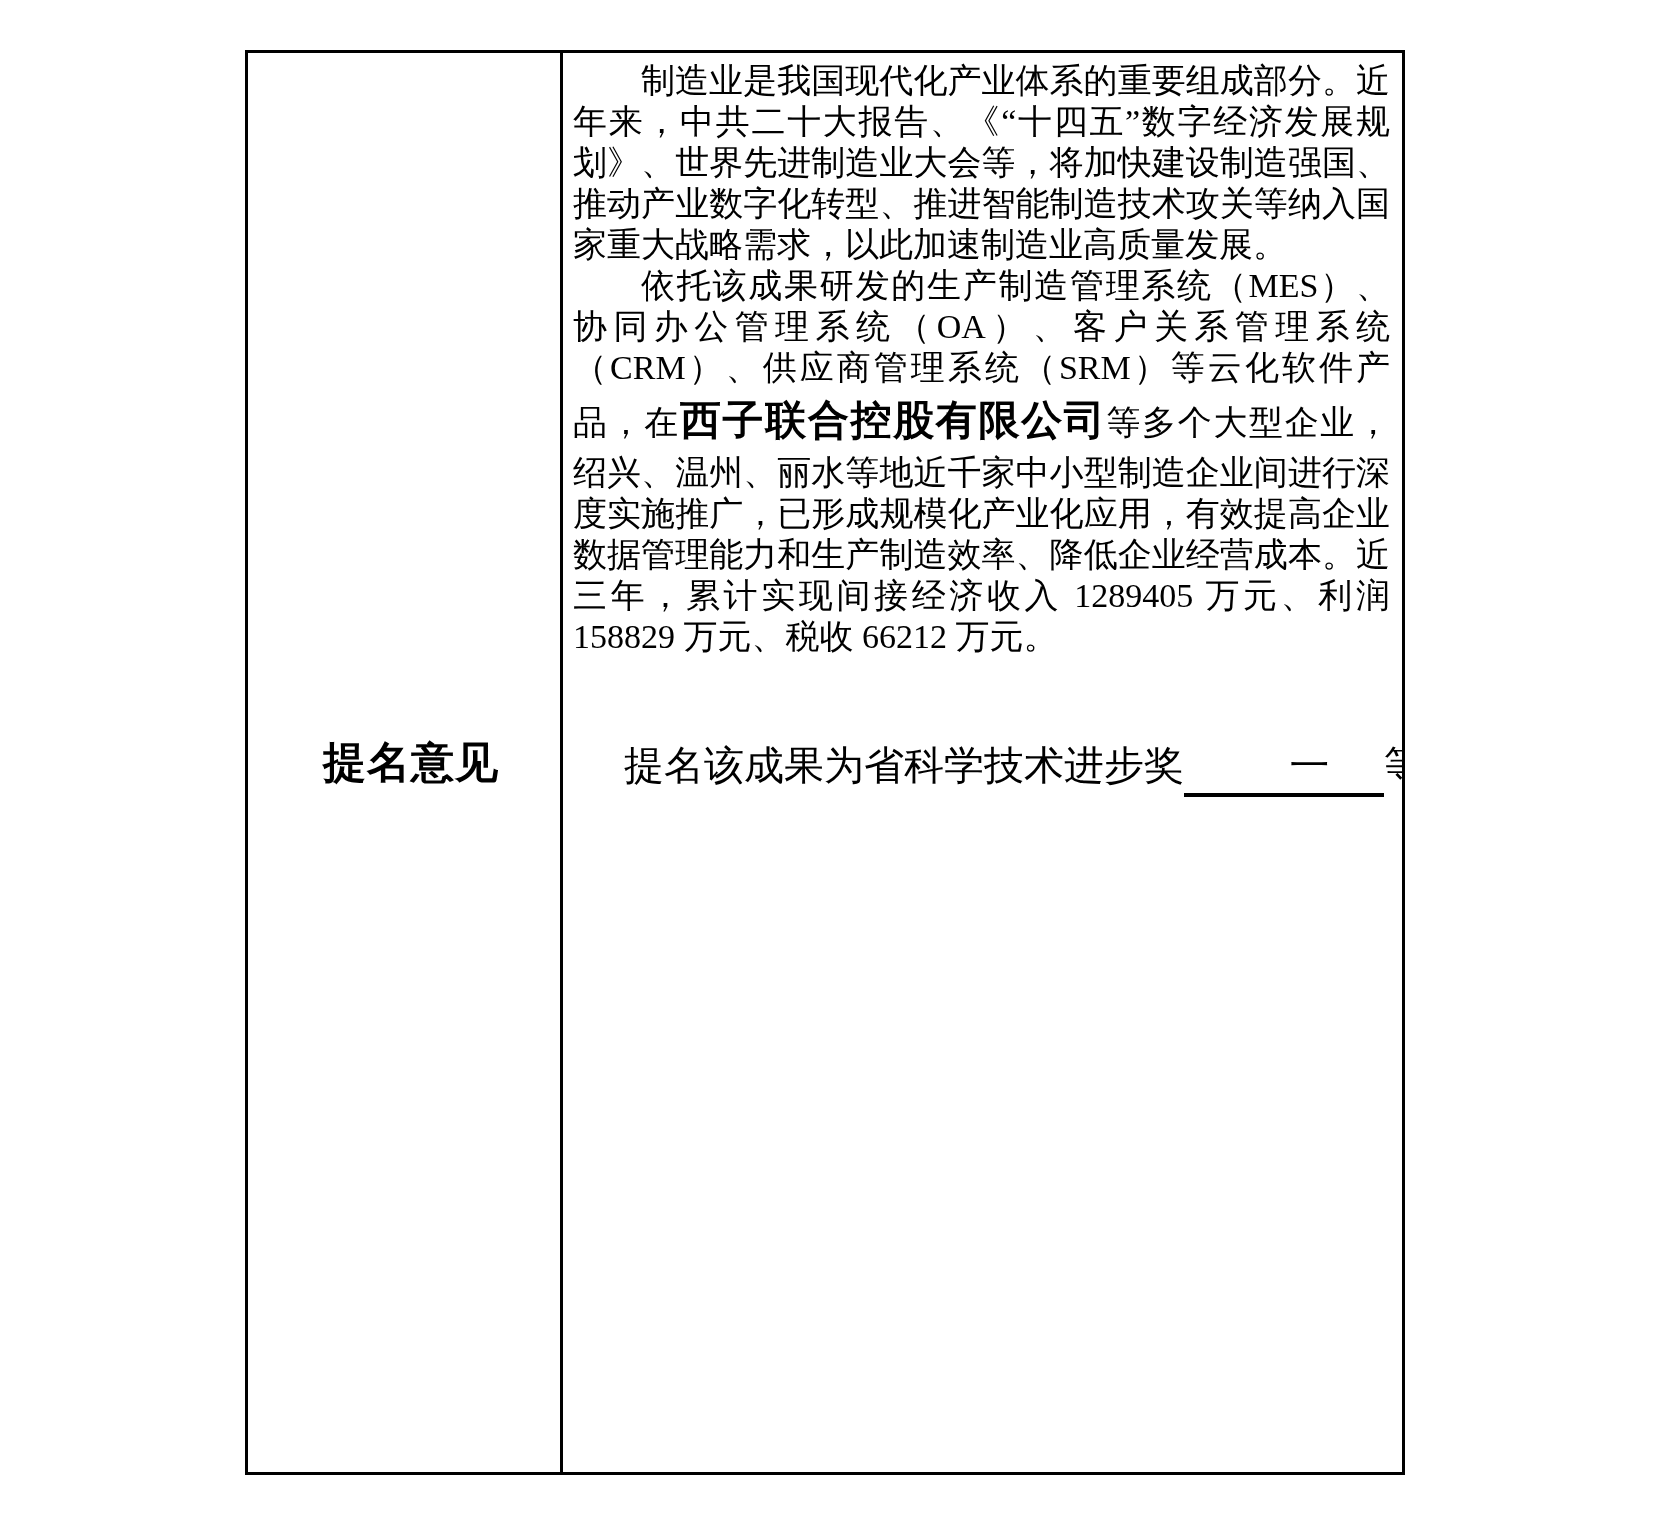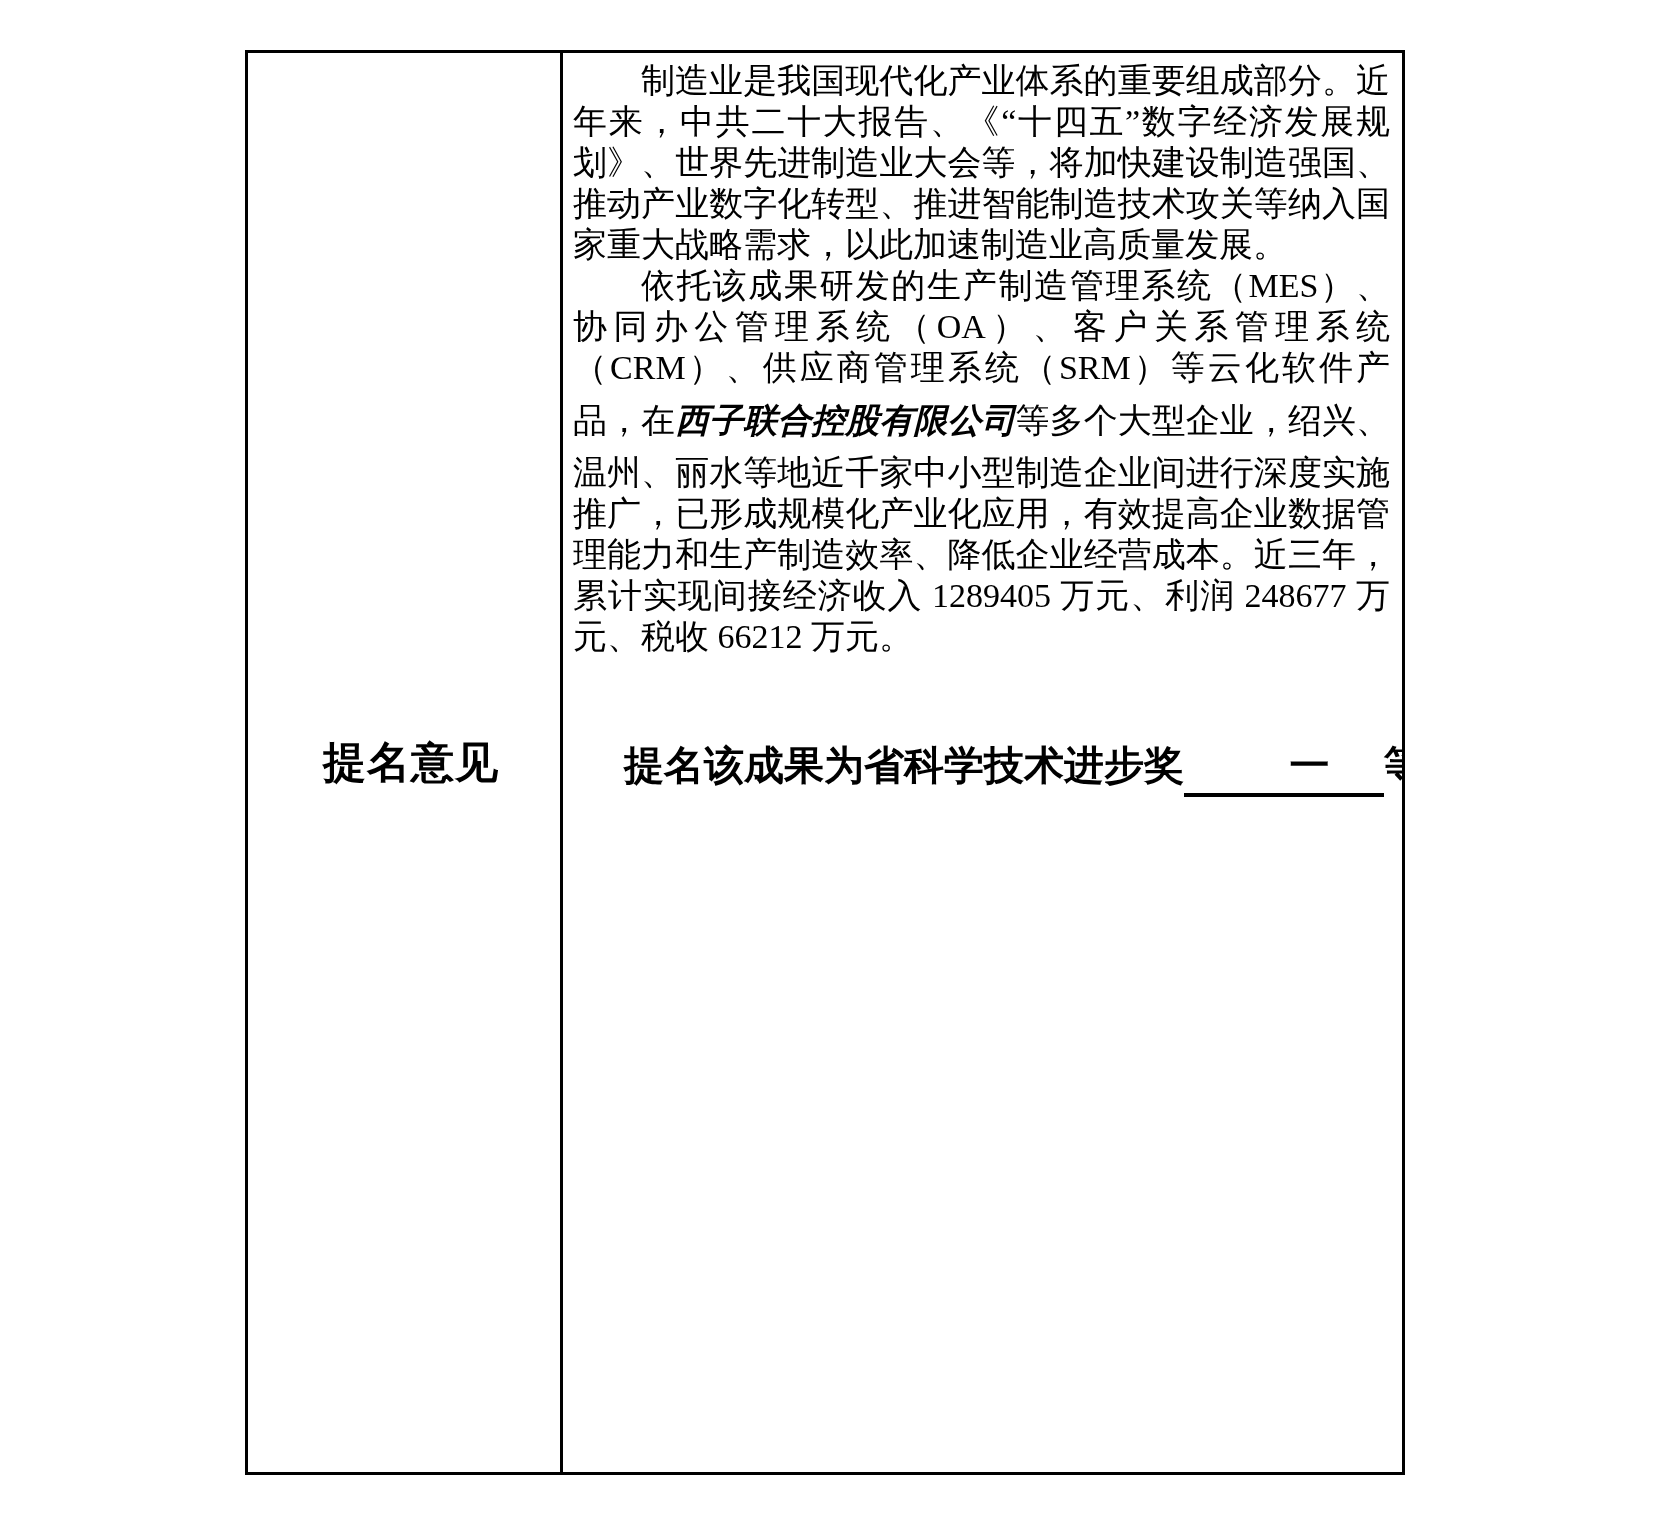--- a/index.html
+++ b/index.html
@@ -60,33 +60,32 @@
     font-size: 34px;
     line-height: 41px;
     text-align: justify;
     text-indent: 2em;
     font-family: "Liberation Serif", serif;
     color: #000000;
   }
   .hei {
     font-family: "Liberation Sans", sans-serif;
     font-weight: 700;
-    font-size: 34px;
+    font-size: 41px;
     line-height: 64px;
-    font-style: italic;
   }
   .nomination {
     margin-top: 80px !important;
     text-indent: 1.5em !important;
     text-align: left !important;
     white-space: nowrap;
   }
   .hei-line {
     font-family: "Liberation Sans", sans-serif;
-    font-weight: 700;
+    font-weight: 400;
     font-size: 40px;
     line-height: 56px;
   }
   .underline-blank {
     display: inline-block;
     min-width: 200px;
     text-align: center;
     border-bottom: 4px solid #000000;
     vertical-align: baseline;
   }
@@ -98,20 +97,20 @@
   <div class="doc-table">
 
     <div class="label-cell">
       <span class="label-text">提名意见</span>
     </div>
 
     <div class="content-cell">
       <p>制造业是我国现代化产业体系的重要组成部分。近年来，中共二十大报告、《“十四五”数字经济发展规划》、世界先进制造业大会等，将加快建设制造强国、推动产业数字化转型、推进智能制造技术攻关等纳入国家重大战略需求，以此加速制造业高质量发展。</p>
 
 
-      <p><span>依托该成果研发的生产制造管理系统（MES）、协同办公管理系统（OA）、客户关系管理系统（CRM）、供应商管理系统（SRM）等云化软件产品，在</span><span class="hei">西子联合控股有限公司</span><span>等多个大型企业，绍兴、温州、丽水等地近千家中小型制造企业间进行深度实施推广，已形成规模化产业化应用，有效提高企业数据管理能力和生产制造效率、降低企业经营成本。近三年，累计实现间接经济收入 1289405 万元、利润 248677 万元、税收 66212 万元。</span></p>
+      <p><span>依托该成果研发的生产制造管理系统（MES）、协同办公管理系统（OA）、客户关系管理系统（CRM）、供应商管理系统（SRM）等云化软件产品，在</span><span class="hei">西子联合控股有限公司</span><span>等多个大型企业，绍兴、温州、丽水等地近千家中小型制造企业间进行深度实施推广，已形成规模化产业化应用，有效提高企业数据管理能力和生产制造效率、降低企业经营成本。近三年，累计实现间接经济收入 1289405 万元、利润 158829 万元、税收 66212 万元。</span></p>
 
 
       <p class="nomination"><span class="hei-line">提名该成果为省科学技术进步奖</span><span class="underline-blank"><span class="hei-line">一</span></span><span class="hei-line">等奖。</span></p>
     </div>
 
   </div>
 </div>
 
 </body></html>

